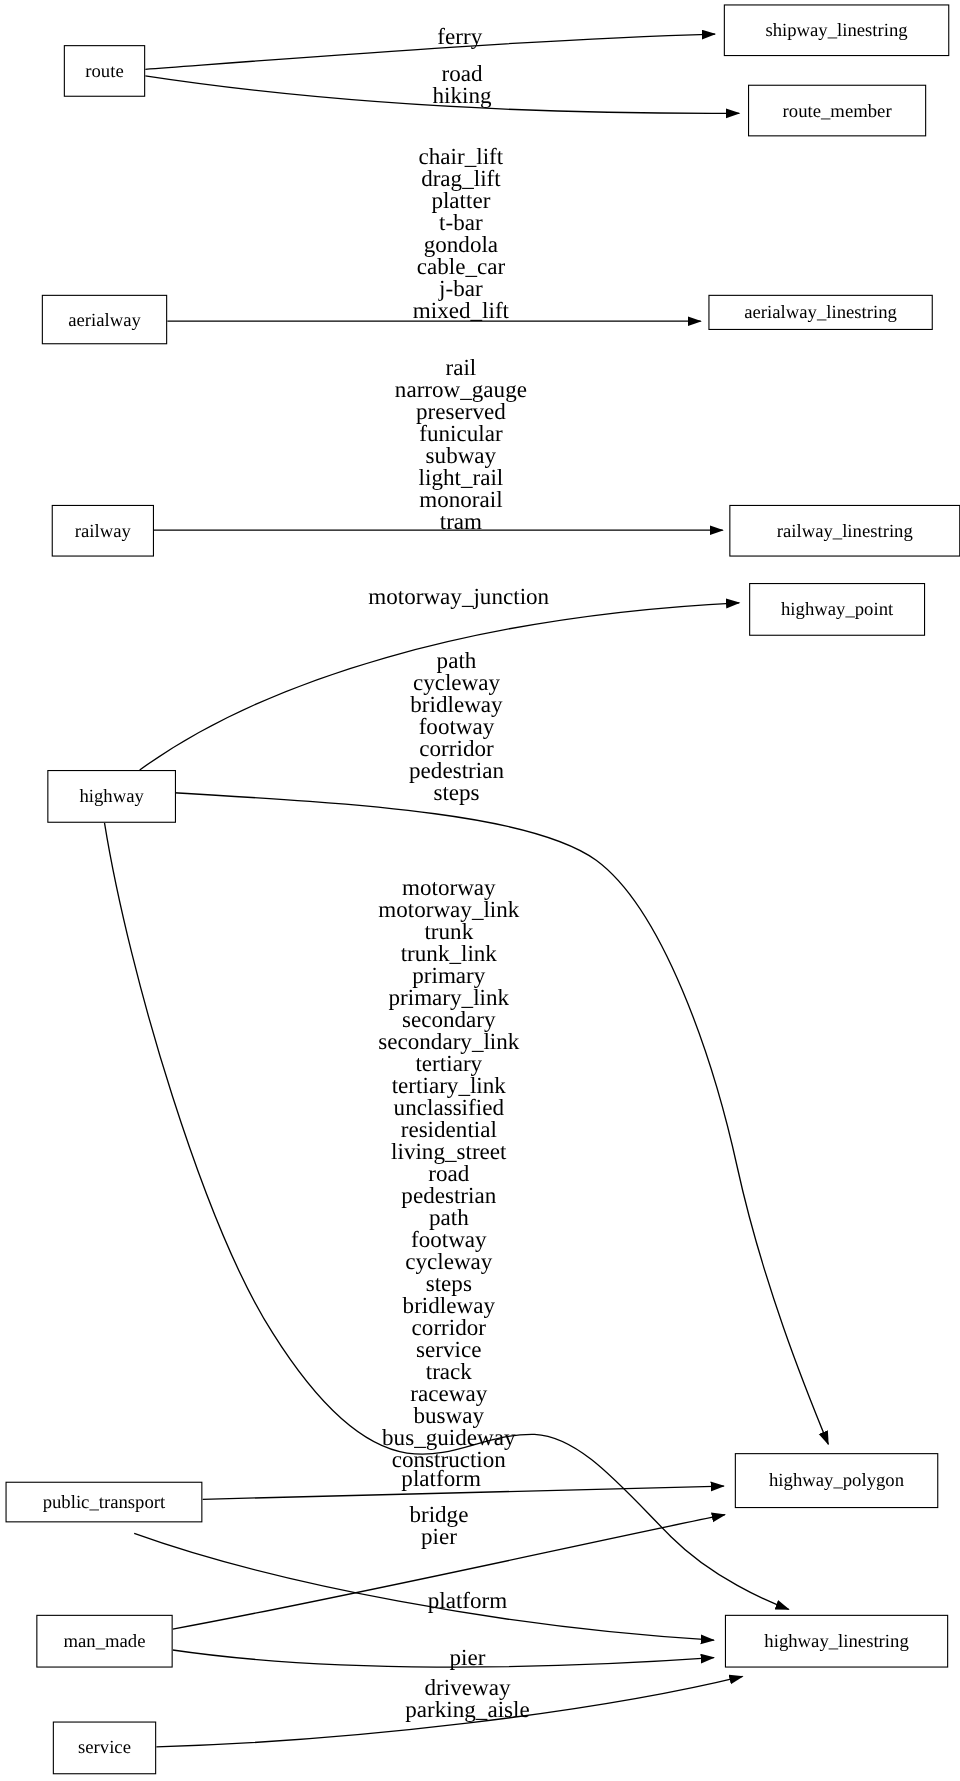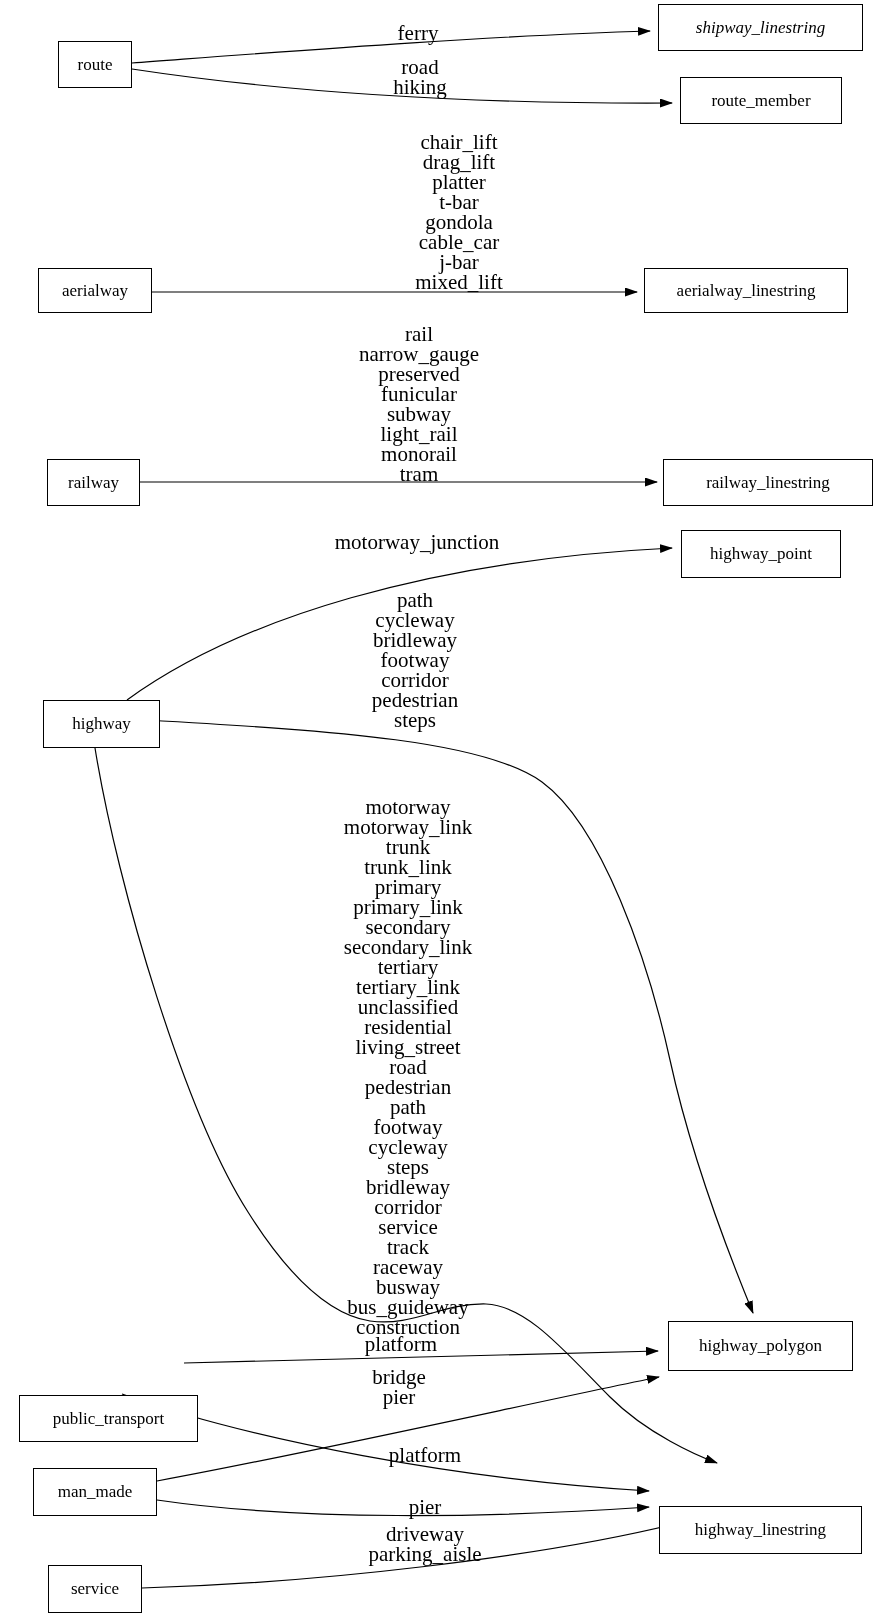--- a/index.html
+++ b/index.html
@@ -79,60 +79,60 @@
       </div>
       <div class="node" style="left: 38px; top: 268px; width: 114px; height: 45px;">
         <span>aerialway</span>
       </div>
       <div class="node" style="left: 47px; top: 459px; width: 93px; height: 47px;">
         <span>railway</span>
       </div>
       <div class="node" style="left: 43px; top: 700px; width: 117px; height: 48px;">
         <span>highway</span>
       </div>
-      <div class="node" style="left: 19px; top: 1347px; width: 179px; height: 47px; margin-top: 48px;">
+      <div class="node" style="left: 5px; top: 1347px; width: 179px; height: 37px;">
         <span>public_transport</span>
       </div>
       <div class="node" style="left: 33px; top: 1468px; width: 124px; height: 48px;">
         <span>man_made</span>
       </div>
       <div class="node" style="left: 48px; top: 1565px; width: 94px; height: 48px;">
         <span>service</span>
       </div>
-      <div class="node" style="left: 658px; top: 4px; width: 205px; height: 47px; font-style: italic;">
+      <div class="node" style="left: 658px; top: 4px; width: 205px; height: 47px;">
         <span>shipway_linestring</span>
       </div>
       <div class="node" style="left: 680px; top: 77px; width: 162px; height: 47px;">
         <span>route_member</span>
       </div>
-      <div class="node" style="left: 644px; top: 268px; width: 204px; height: 45px;">
+      <div class="node" style="left: 644px; top: 268px; width: 204px; height: 32px;">
         <span>aerialway_linestring</span>
       </div>
       <div class="node" style="left: 663px; top: 459px; width: 210px; height: 47px;">
         <span>railway_linestring</span>
       </div>
       <div class="node" style="left: 681px; top: 530px; width: 160px; height: 48px;">
         <span>highway_point</span>
       </div>
       <div class="node" style="left: 668px; top: 1321px; width: 185px; height: 50px;">
         <span>highway_polygon</span>
       </div>
-      <div class="node" style="left: 659px; top: 1468px; width: 203px; height: 48px; margin-top: 38px;">
+      <div class="node" style="left: 659px; top: 1468px; width: 203px; height: 48px;">
         <span>highway_linestring</span>
       </div>
     </div>
   <div id="label-layer">
       <div class="edge-label" style="left: 418px; top: 33px;">
         <div>ferry</div>
       </div>
       <div class="edge-label" style="left: 420px; top: 77px;">
         <div>road</div>
         <div>hiking</div>
       </div>
-      <div class="edge-label" style="left: 419px; top: 212px; margin-left: 40px;">
+      <div class="edge-label" style="left: 419px; top: 212px;">
         <div>chair_lift</div>
         <div>drag_lift</div>
         <div>platter</div>
         <div>t-bar</div>
         <div>gondola</div>
         <div>cable_car</div>
         <div>j-bar</div>
         <div>mixed_lift</div>
       </div>
       <div class="edge-label" style="left: 419px; top: 404px;">

